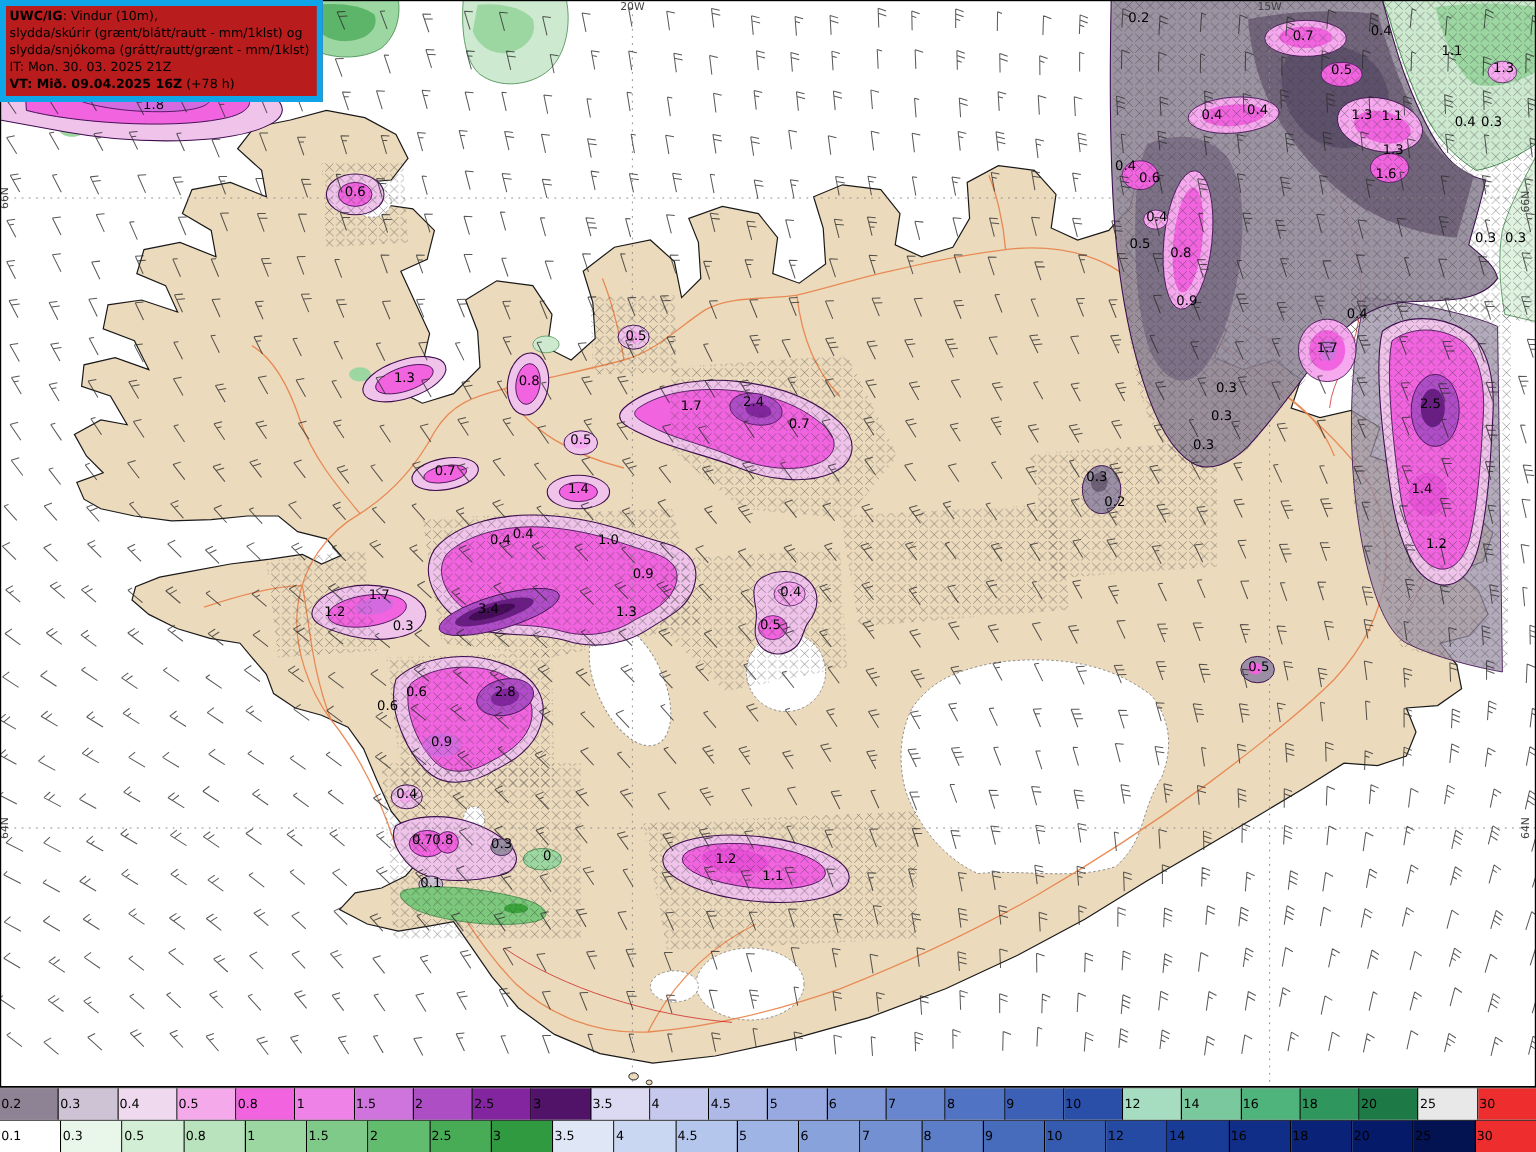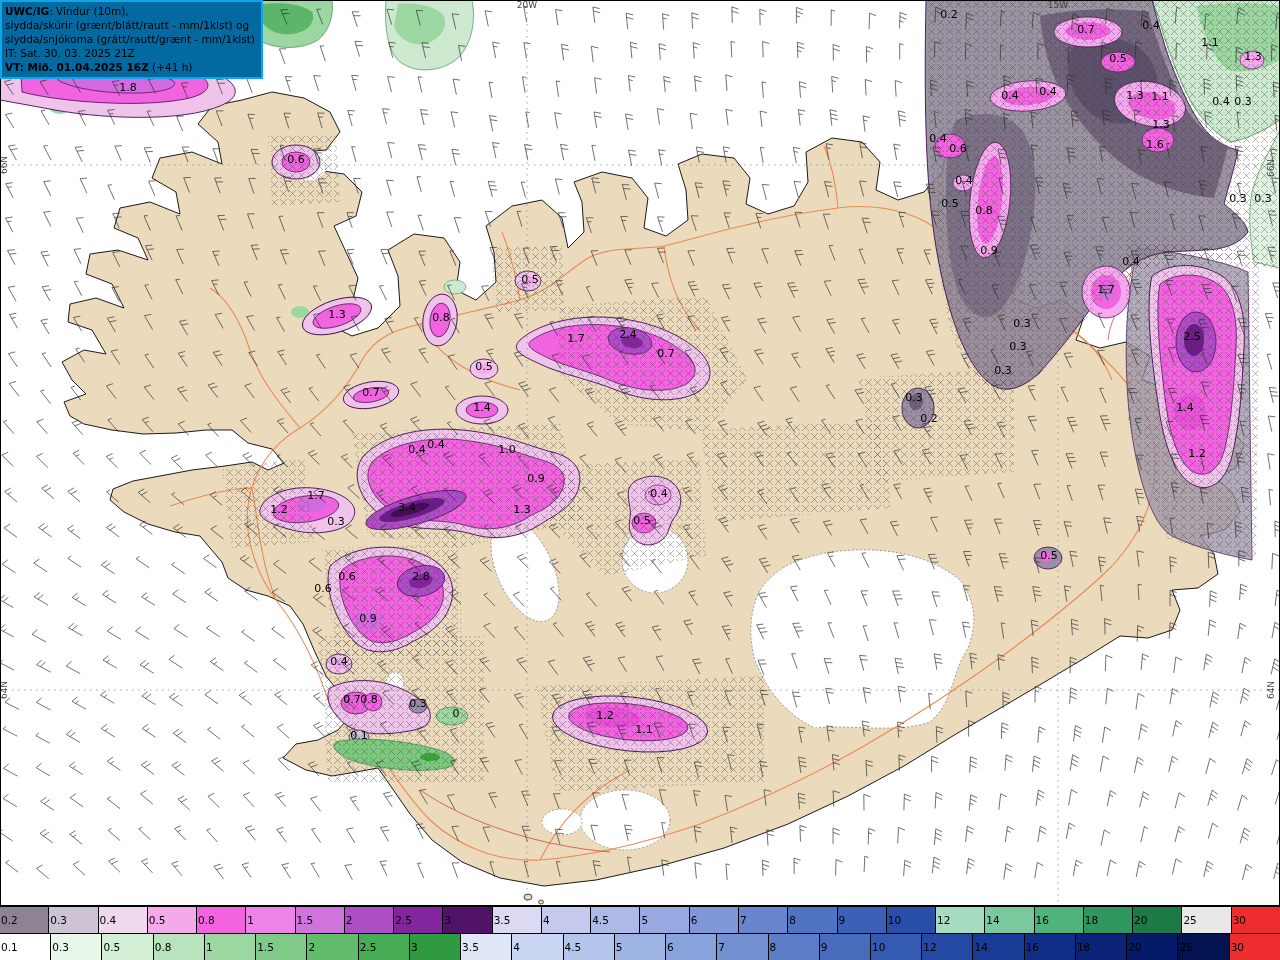--- a/index.html
+++ b/index.html
@@ -1,21 +1,21 @@
 <!DOCTYPE html>
 <html><head>
 <meta charset="utf-8">
 <style>
   * { margin:0; padding:0; box-sizing:border-box; }
   html,body { width:1280px; height:960px; background:#fff; font-family:"DejaVu Sans", sans-serif; }
   .canvas { position:relative; width:1280px; height:960px; overflow:hidden; background:#fff; }
   .map-wrap { position:relative; width:1280px; height:906px; }
   svg { display:block; }
   .header-box {
-    position:absolute; top:0; left:0; background:#0369a1; border:2px solid #0ea5e9;
+    position:absolute; top:0; left:0; background:#b91c1c; border:5px solid #0ea5e9;
     padding:2px 6px 3px 3px; font-size:10.5px; line-height:1.34; color:#000; max-width:270px;
   }
   .header-box b { font-weight:bold; }
   .scales { width:1280px; height:54px; display:flex; flex-direction:column; border-top:1px solid #000; }
   .scale-row { flex:1; display:flex; }
   .scale-row + .scale-row { border-top:1px solid #000; }
   .scale-cell { flex:1; position:relative; border-right:1px solid #000; }
   .scale-cell:last-child { border-right:none; }
   .scale-cell span { position:absolute; left:1px; top:50%; transform:translateY(-50%);
     font-size:10.5px; color:#000; white-space:nowrap; }
@@ -323,22 +323,22 @@
           <text x="1274" y="690" class="gratlabel" text-anchor="middle" transform="rotate(-90 1274 690)">64N</text>
         </g>
 
     <rect x="0.5" y="0.5" width="1279" height="905" fill="none" stroke="#000" stroke-width="1"></rect>
   </svg>
 
     <div class="header-box">
       <div><b>UWC/IG</b><span>: Vindur (10m),</span></div>
       <div>slydda/skúrir (grænt/blátt/rautt - mm/1klst) og</div>
       <div>slydda/snjókoma (grátt/rautt/grænt - mm/1klst)</div>
-      <div>IT: Sat. 30. 03. 2025 21Z</div>
-      <div><b>VT: Mið. 01.04.2025 16Z</b><span> (+41 h)</span></div>
+      <div>IT: Mon. 30. 03. 2025 21Z</div>
+      <div><b>VT: Mið. 09.04.2025 16Z</b><span> (+78 h)</span></div>
     </div>
   </div>
 
   <div class="scales">
     <div class="scale-row" id="scale-row1">
         <div class="scale-cell" style="background: rgb(141, 131, 149);">
           <span>0.2</span>
         </div>
         <div class="scale-cell" style="background: rgb(205, 195, 212);">
           <span>0.3</span>

